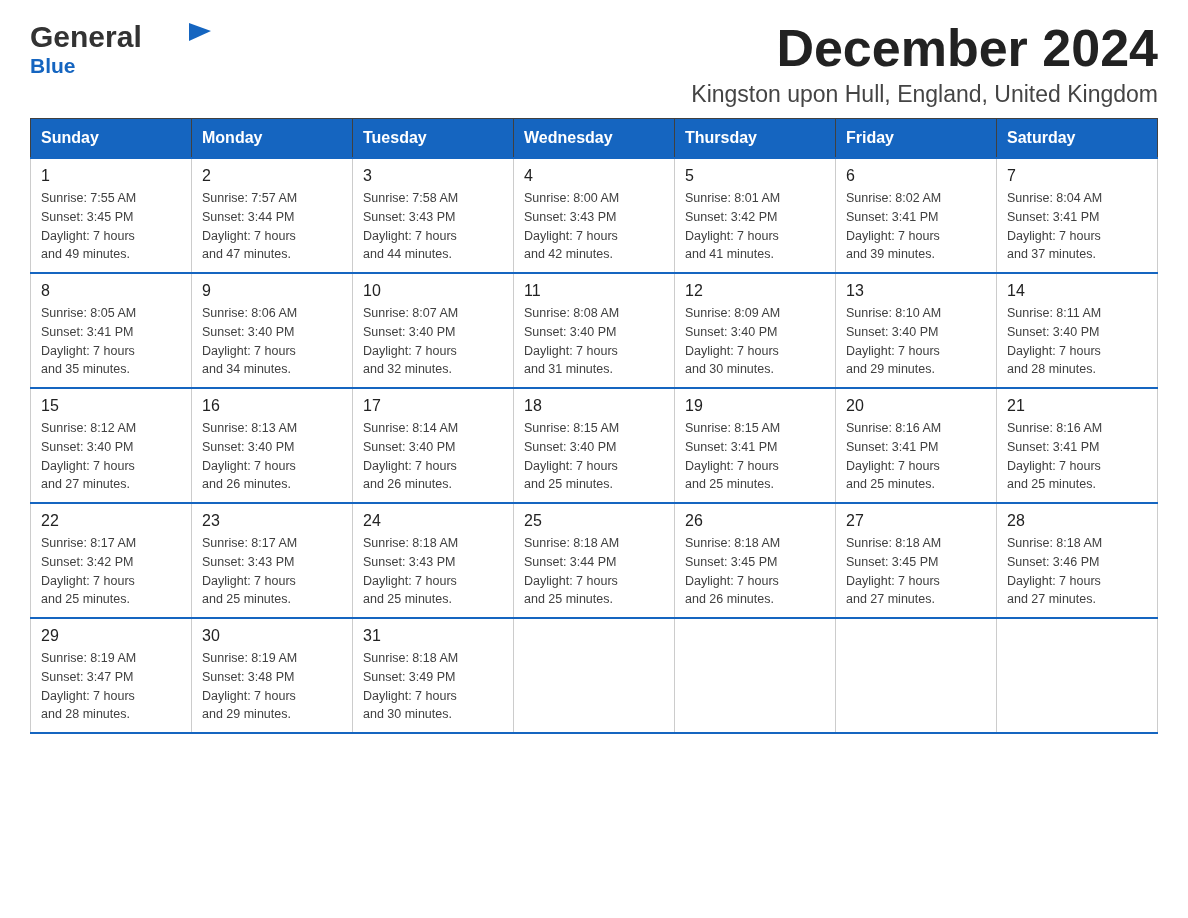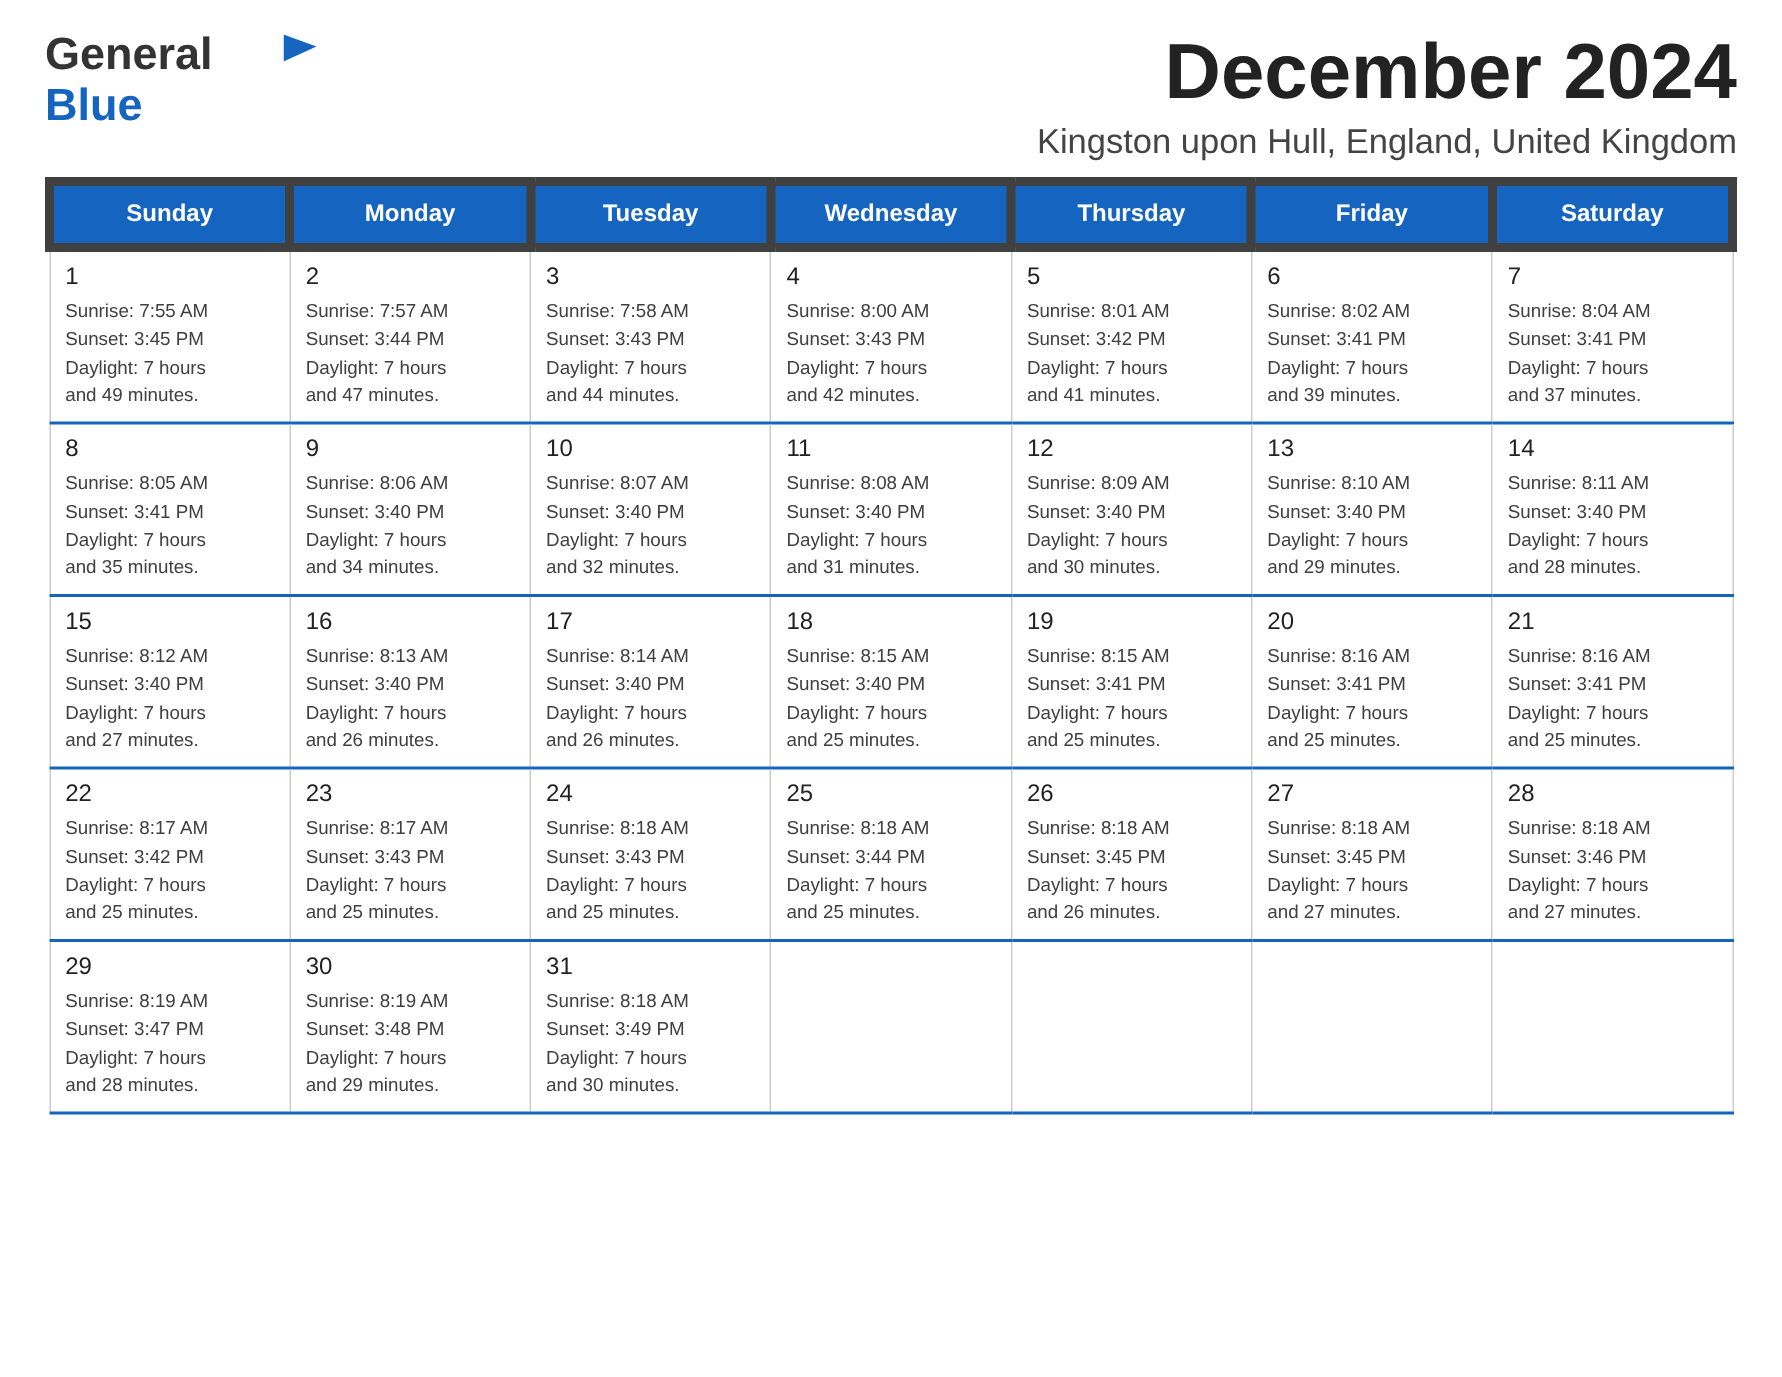--- a/index.html
+++ b/index.html
@@ -39,22 +39,22 @@
       width: 100%;
       border-collapse: collapse;
       margin-top: 10px;
     }
     .calendar-table th {
       background-color: #1565c0;
       color: #fff;
       font-size: 16px;
       font-weight: bold;
       padding: 10px 10px;
-      text-align: center;
-      border: 6px solid #404040;
+      text-align: left;
+      border: 1px solid #404040;
     }
     .calendar-table td {
       vertical-align: top;
       padding: 8px 10px;
       border: 1px solid #ccc;
       width: 14.28%;
       min-height: 100px;
       font-size: 13px;
       color: #333;
     }
@@ -79,21 +79,21 @@
     }
     .empty-cell {
       background: #fff;
     }
     .logo-general-text {
       font-size: 30px;
       font-weight: bold;
       color: #333;
     }
     .logo-blue-text {
-      font-size: 30px;
+      font-size: 21px;
       font-weight: bold;
       color: #1565c0;
     }
   </style>
 </head>
 <body>
 
 <div class="header-area">
   <div class="logo">
     <div style="display:flex; align-items:center;gap:42px;">

